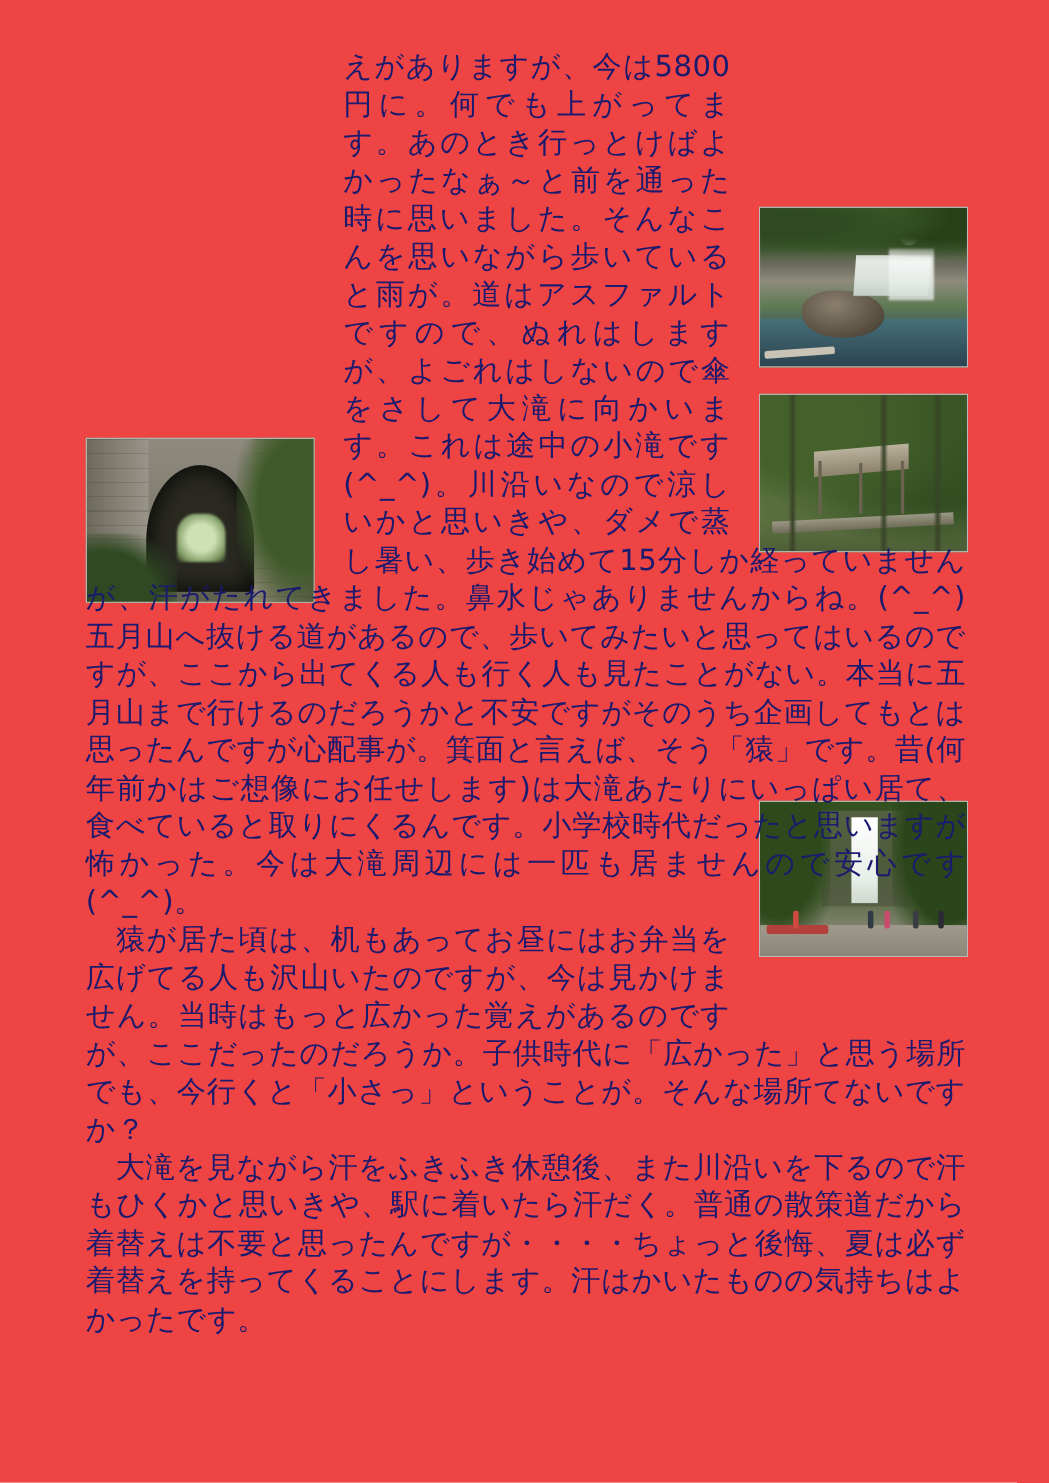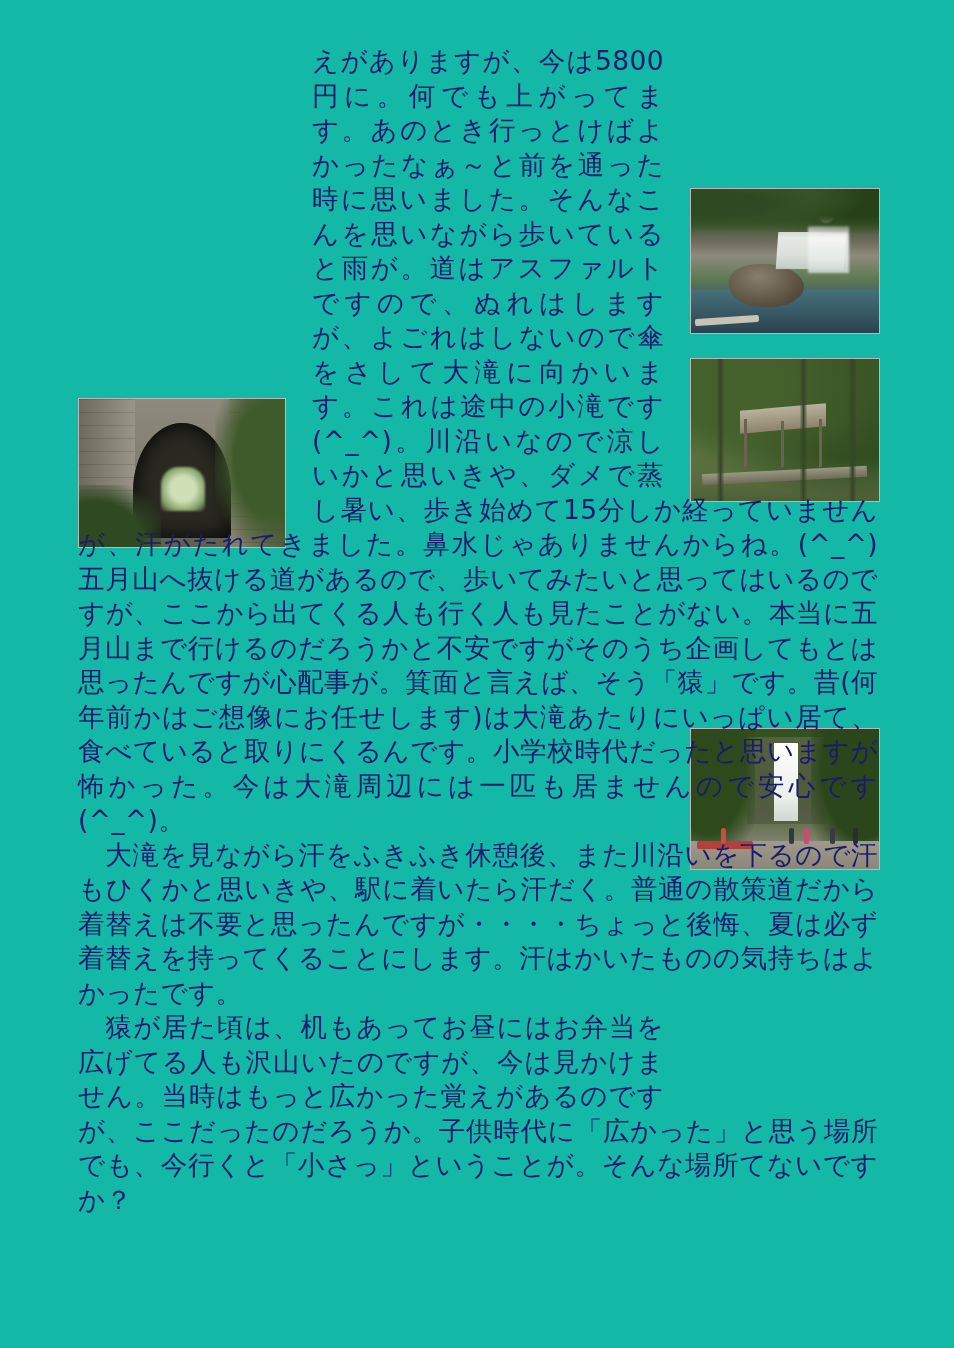--- a/index.html
+++ b/index.html
@@ -4,21 +4,21 @@
 <style>
   html, body {
     margin: 0;
     padding: 0;
     background: #ffffff;
   }
   .page {
     position: relative;
     width: 954px;
     height: 1348px;
-    background: #14b8a6;
+    background: #ef4444;
     overflow: hidden;
     font-family: "DejaVu Sans", sans-serif;
   }
   .body-text {
     position: absolute;
     left: 78px;
     top: 44px;
     width: 800px;
     color: #1a1a6e;
     font-size: 26.5px;
@@ -239,17 +239,17 @@
       <div class="person" style="left:16%; background:#d04a3f;"></div>
       <div class="person" style="left:52%; background:#2f3a44;"></div>
       <div class="person" style="left:60%; background:#c94b6e;"></div>
       <div class="person" style="left:74%; background:#3b3b42;"></div>
       <div class="person" style="left:86%; background:#2b2b33;"></div>
     </div>
   </div>
 
   <div class="body-text">
     <p><span style="display: block; float: left; width: 220px; height: 160px; margin-top: 322px; margin-right: 14px;"></span><span style="display: block; float: right; width: 200px; height: 318px; margin-top: 104px; margin-left: 14px;"></span>えがありますが、今は5800円に。何でも上がってます。あのとき行っとけばよかったなぁ～と前を通った時に思いました。そんなこんを思いながら歩いていると雨が。道はアスファルトですので、ぬれはしますが、よごれはしないので傘をさして大滝に向かいます。これは途中の小滝です(^_^)。川沿いなので涼しいかと思いきや、ダメで蒸し暑い、歩き始めて15分しか経っていませんが、汗がたれてきました。鼻水じゃありませんからね。(^_^)　五月山へ抜ける道があるので、歩いてみたいと思ってはいるのですが、ここから出てくる人も行く人も見たことがない。本当に五月山まで行けるのだろうかと不安ですがそのうち企画してもとは思ったんですが心配事が。箕面と言えば、そう「猿」です。昔(何年前かはご想像にお任せします)は大滝あたりにいっぱい居て、食べていると取りにくるんです。小学校時代だったと思いますが怖かった。今は大滝周辺には一匹も居ませんので安心です(^_^)。</p>
+    <p><span style="display: block; float: right; width: 200px; height: 110px; margin-left: 14px; margin-top: -40px;"></span>　猿が居た頃は、机もあってお昼にはお弁当を広げてる人も沢山いたのですが、今は見かけません。当時はもっと広かった覚えがあるのですが、ここだったのだろうか。子供時代に「広かった」と思う場所でも、今行くと「小さっ」ということが。そんな場所てないですか？</p>
     <p>　大滝を見ながら汗をふきふき休憩後、また川沿いを下るので汗もひくかと思いきや、駅に着いたら汗だく。普通の散策道だから着替えは不要と思ったんですが・・・・ちょっと後悔、夏は必ず着替えを持ってくることにします。汗はかいたものの気持ちはよかったです。</p>
-    <p><span style="display: block; float: right; width: 200px; height: 110px; margin-left: 14px; margin-top: -40px;"></span>　猿が居た頃は、机もあってお昼にはお弁当を広げてる人も沢山いたのですが、今は見かけません。当時はもっと広かった覚えがあるのですが、ここだったのだろうか。子供時代に「広かった」と思う場所でも、今行くと「小さっ」ということが。そんな場所てないですか？</p>
   </div>
 
 </div>
 
 </body></html>

